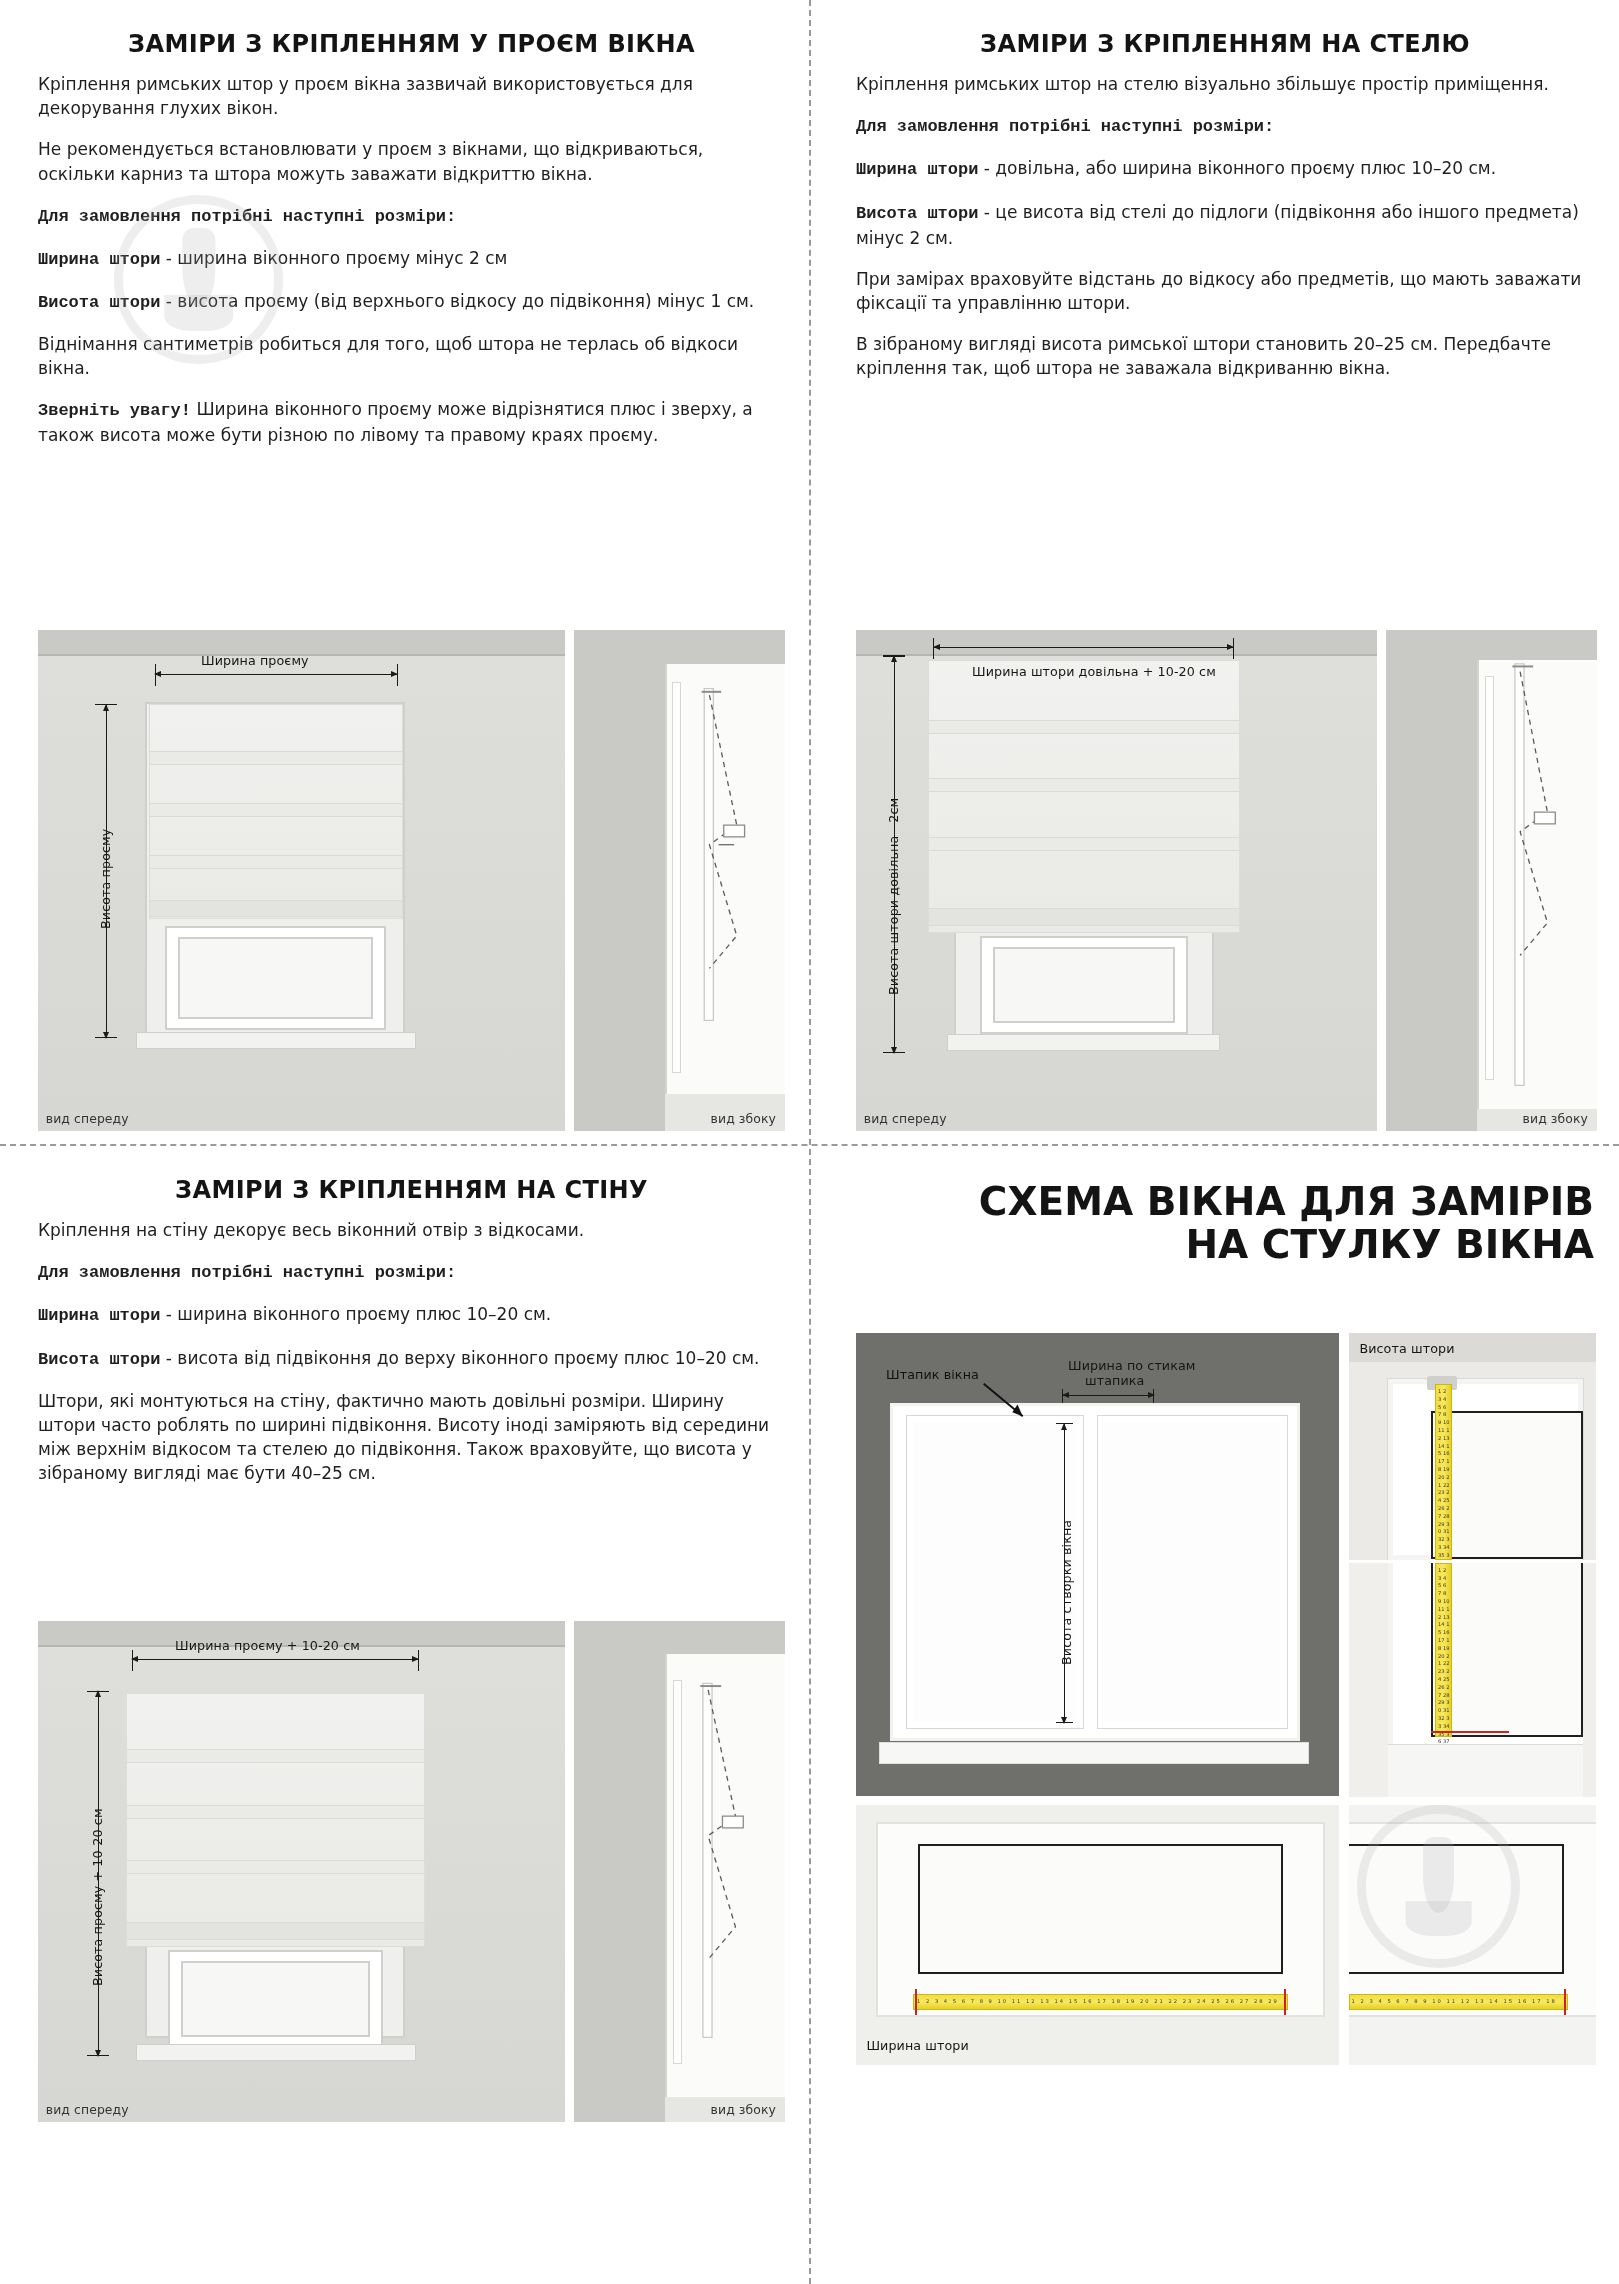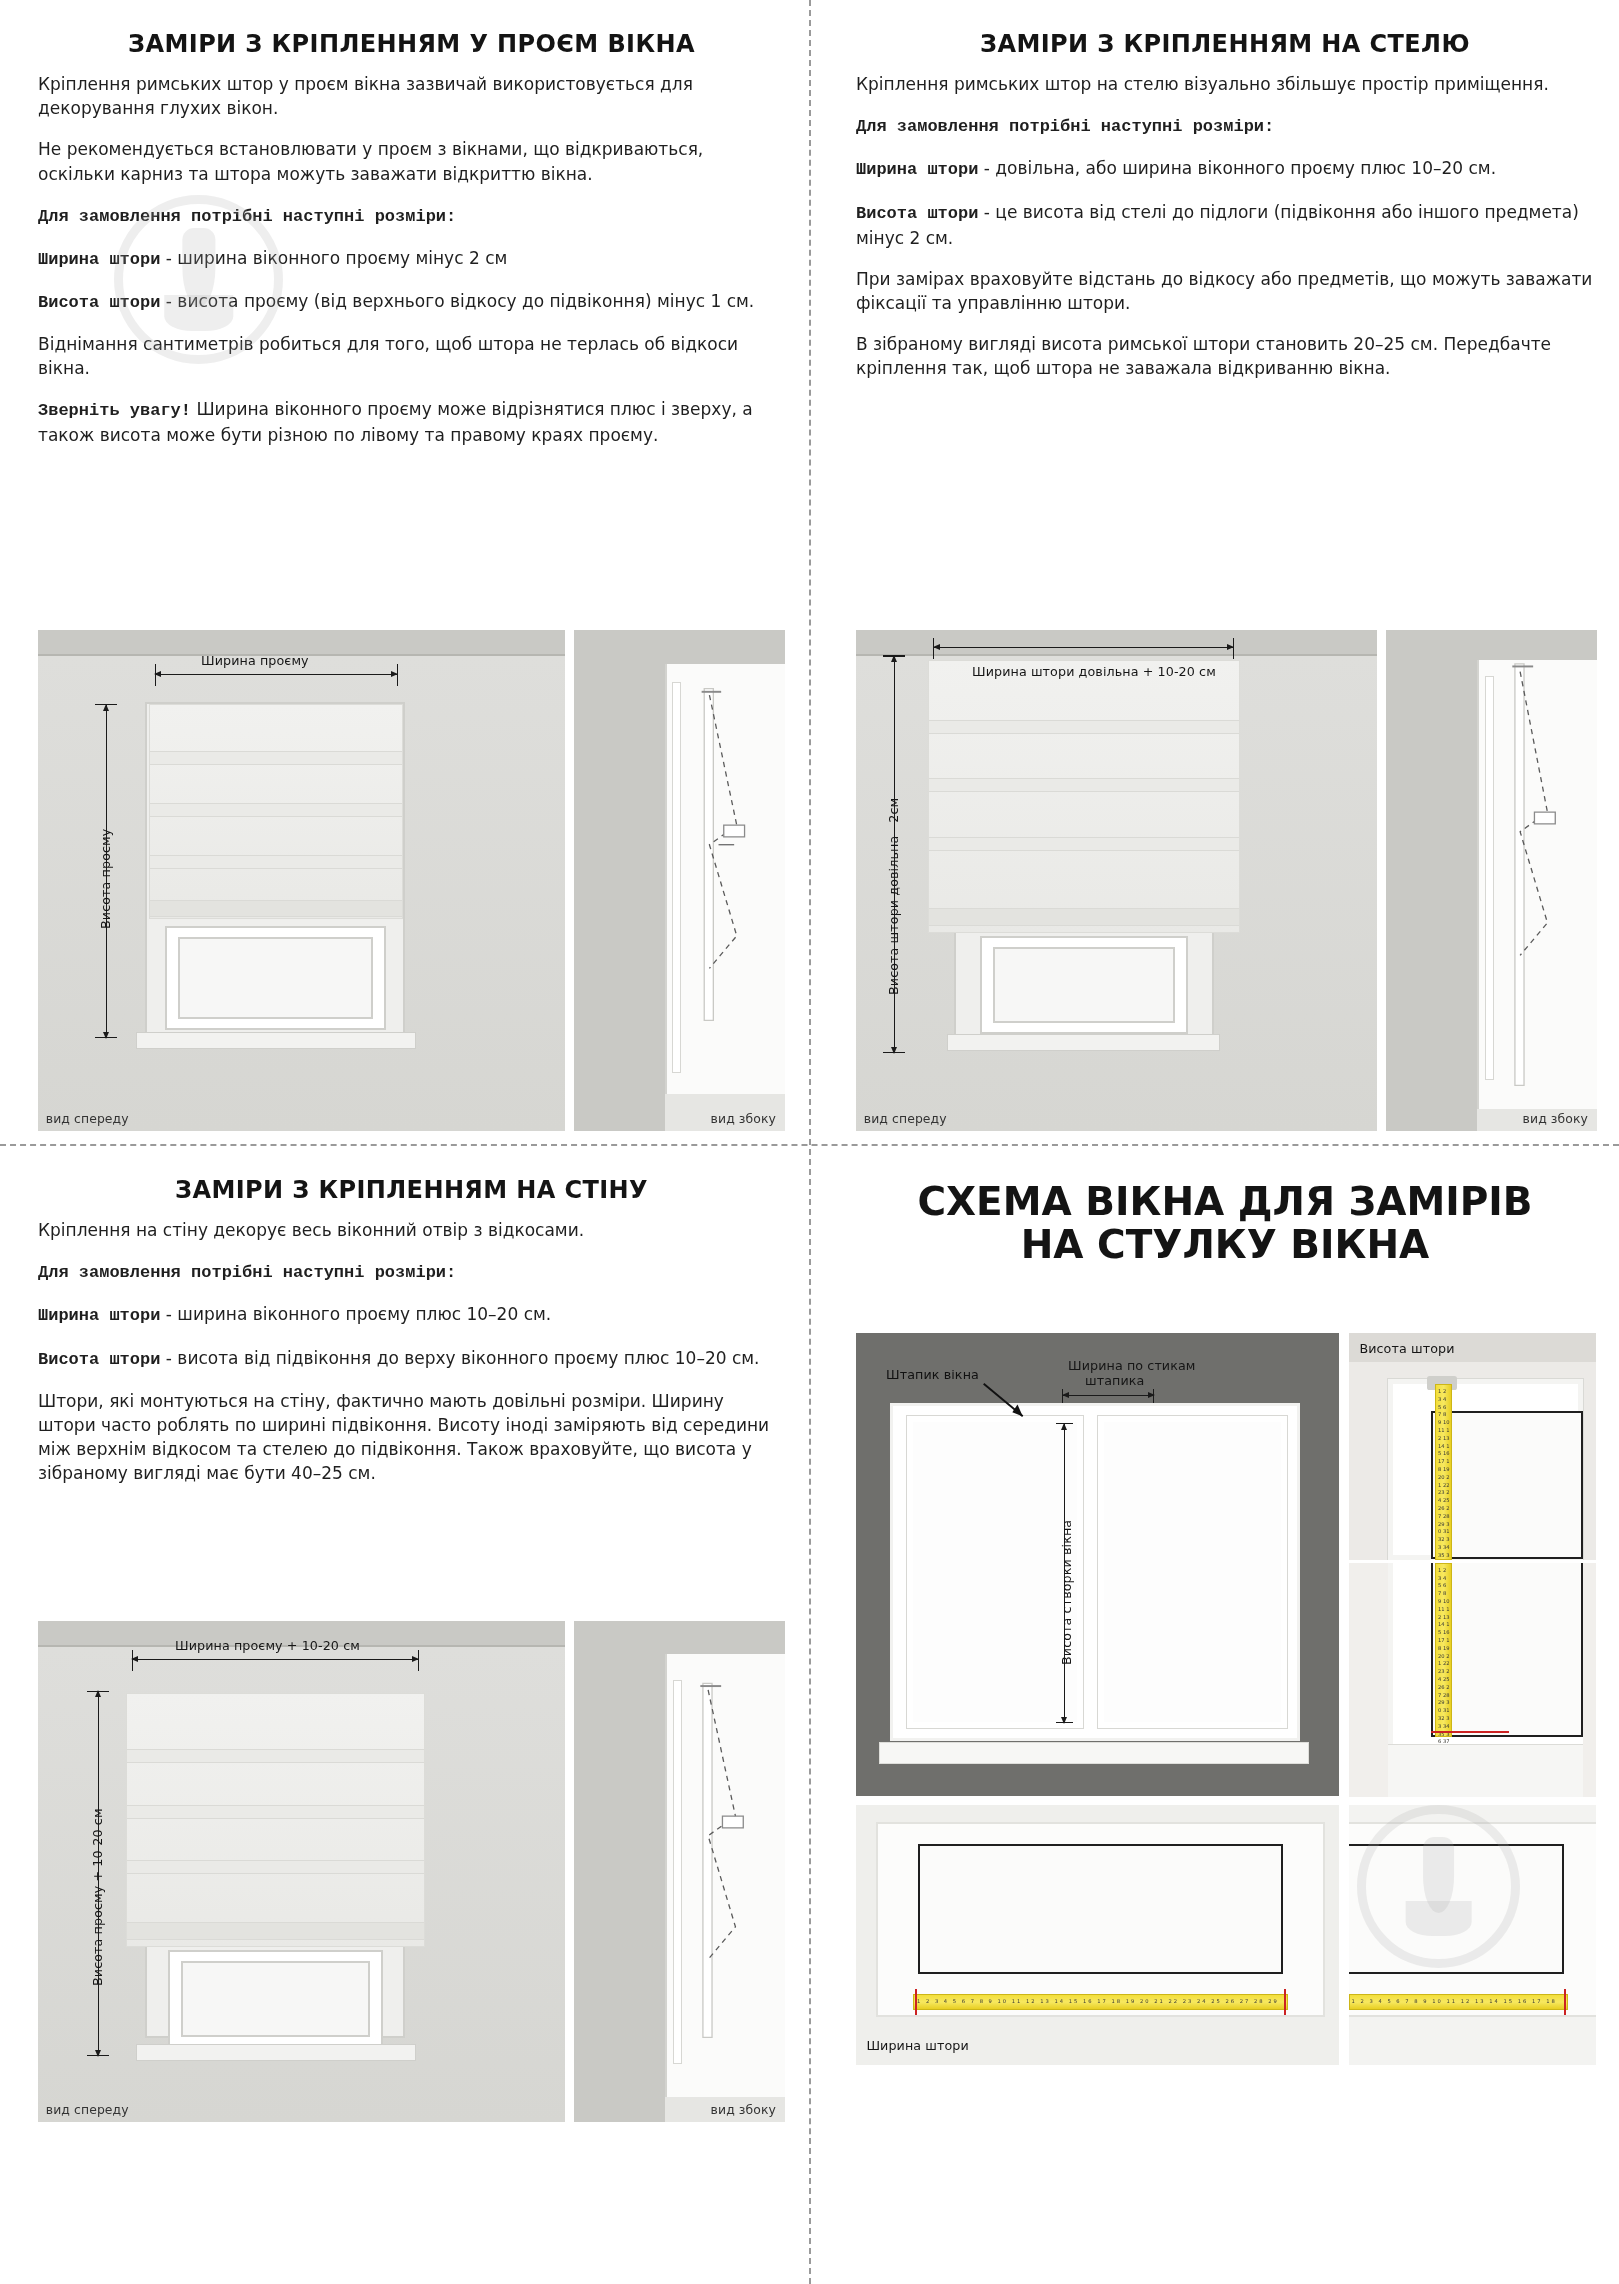--- a/index.html
+++ b/index.html
@@ -51,21 +51,21 @@
     letter-spacing: 0.4px;
     text-align: center;
     margin: 10.4px 0 14.3px 0;
     color: #141414;
     text-transform: uppercase;
   }
   h2.bighead {
     font-size: 39px;
     font-weight: bold;
     line-height: 1.12;
-    text-align: center;
+    text-align: right;
     margin: 14.3px 0 19.5px 0;
     color: #141414;
     text-transform: uppercase;
   }
   p.t {
     font-size: 17px;
     line-height: 1.42;
     margin: 0 0 17px 0;
     color: #1f1f1f;
   }
@@ -271,21 +271,21 @@
     <div class="wm" style="left:114px;top:195px;width:169px;height:169px;"></div>
   </div>
 
   <div class="quad q2">
     <h2 class="head">ЗАМІРИ З КРІПЛЕННЯМ НА СТЕЛЮ</h2>
 
     <p class="t">Кріплення римських штор на стелю візуально збільшує простір приміщення.</p>
     <p class="t"><b>Для замовлення потрібні наступні розміри:</b></p>
     <p class="t nb"><b>Ширина штори</b><span> - довільна, або ширина віконного проєму плюс 10–20 см.</span></p>
     <p class="t"><b>Висота штори</b><span> - це висота від стелі до підлоги (підвіконня або іншого предмета) мінус 2 см.</span></p>
-    <p class="t nb">При замірах враховуйте відстань до відкосу або предметів, що можуть заважати фіксації та управлінню штори.</p>
+    <p class="t nb">При замірах враховуйте відстань до відкосу або предметів, що мають заважати фіксації та управлінню штори.</p>
     <p class="t">В зібраному вигляді висота римської штори становить 20–25 см. Передбачте кріплення так, щоб штора не заважала відкриванню вікна.</p>
 
     <div class="illus" style="position:absolute; left:46px; top:630px; width:741px; height:486px;">
 
       <div class="front" style="width:521px;height:501px;">
         <div class="ceiling"></div>
         <div class="wallshadow"></div>
         <div class="windowframe" style="left:98px;top:98px;width:260px;height:312px;background:#efefed;"></div>
         <div class="blind" style="left:72px;top:30px;width:312px;height:273px;">
           <div class="foldband" style="top:59px;height:14.3px;"></div>

